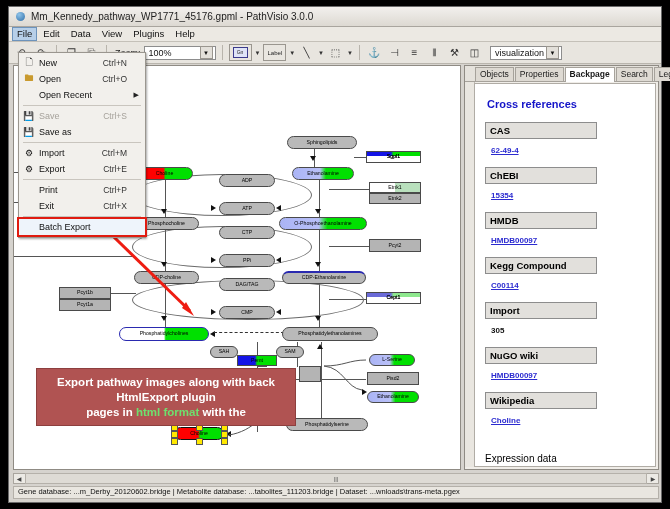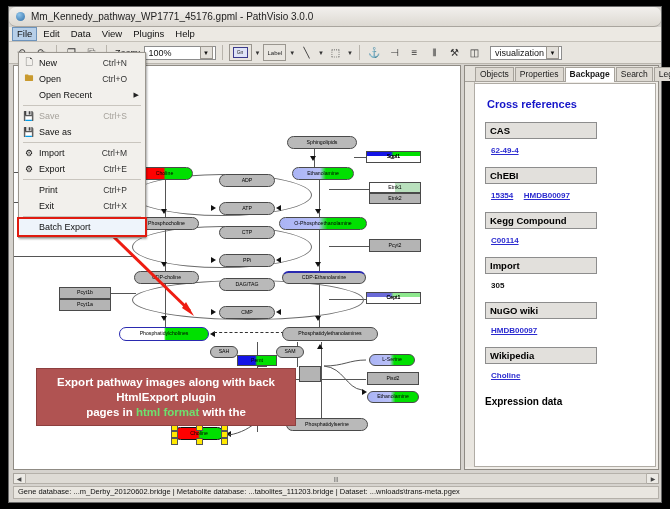--- a/index.html
+++ b/index.html
@@ -5,21 +5,21 @@
   html,body{margin:0;padding:0;background:#000;}
   body{width:670px;height:509px;overflow:hidden;
        font-family:"Liberation Sans", sans-serif;}
   #root{position:relative;width:670px;height:509px;background:#000;}
 
   
   .win{position:absolute;left:8px;top:6px;width:654px;height:497px;
        background:#d6d3ce;border:1px solid #6a6a6a;box-sizing:border-box;}
   .titlebar{position:absolute;left:0;top:0;width:100%;height:20px;
        background:linear-gradient(#f2f0ed,#ddd9d2);border-bottom:1px solid #a9a59e;
-       box-sizing:border-box;display:flex;align-items:center;border-radius:7px;}
+       box-sizing:border-box;display:flex;align-items:center;}
   .tb-ico{width:13px;height:13px;margin:0 4px 0 5px;position:relative;}
   .tb-ico:before{content:"";position:absolute;left:2px;top:2px;width:9px;height:9px;
        border-radius:50%;background:radial-gradient(circle at 35% 30%,#8fc4ea,#2f6ea8);}
   .tb-title{font-size:10px;color:#1c1c1c;white-space:nowrap;letter-spacing:0px;}
 
   
   .menubar{position:absolute;left:0;top:20px;width:100%;height:15px;
        background:#ece9e3;border-bottom:1px solid #c4c0b8;box-sizing:border-box;
        display:flex;align-items:center;padding-left:3px;}
   .menu-item{font-size:9.5px;color:#111;padding:1px 5px;margin-right:1px;line-height:12px;}
@@ -58,21 +58,21 @@
   .panelbody{position:absolute;left:9px;top:17px;right:2px;bottom:2px;background:#fff;
        border:1px solid #b0aca5;box-sizing:border-box;overflow:hidden;padding:8px 10px;}
   .panel-scroll-l{position:absolute;left:0;top:16px;width:9px;bottom:2px;background:#e9e6e0;
        border-right:1px solid #c0bcb5;}
   .xref-title{font-size:11px;font-weight:bold;color:#1414c8;margin:6px 0 12px 2px;}
   .xref-head{border:1px solid #8d8d8d;background:#e2e0dc;font-size:9.5px;font-weight:bold;
        color:#000;padding:2px 4px;width:112px;box-sizing:border-box;margin-top:2px;}
   .xref-val{font-size:8px;color:#2b2bd0;text-decoration:underline;margin:4px 0 10px 6px;
        font-weight:bold;display:inline-block;}
   .xref-val.plain{color:#111;text-decoration:none;}
-  .expr{font-size:10px;font-weight:bold;color:#000;margin-top:6px;}
+  .expr{font-size:10px;font-weight:normal;color:#000;margin-top:18px;}
 
   
   .hscroll{position:absolute;left:4px;top:466px;width:646px;height:11px;background:#eceae5;
        border:1px solid #a9a59e;box-sizing:border-box;display:flex;align-items:center;}
   .hs-arrow{width:10px;height:9px;font-size:6px;display:flex;align-items:center;justify-content:center;color:#444;}
   .hs-thumb{flex:1;height:9px;background:#dedbd5;border:1px solid #b5b1aa;margin:0 1px;
        display:flex;align-items:center;justify-content:center;font-size:6px;color:#555;}
   .statusbar{position:absolute;left:4px;top:479px;width:646px;height:13px;background:#e9e6e0;
        border:1px solid #b4b0a9;box-sizing:border-box;display:flex;align-items:flex-start;
        padding-left:4px;font-size:7.5px;color:#111;}
@@ -363,20 +363,21 @@
       </div>
       <div class="panelbody">
         <div class="xref-title">Cross references</div>
 
         <div class="xref-head">CAS</div>
         <a class="xref-val" href="#">62-49-4</a>
 
         <div class="xref-head">ChEBI</div>
         <a class="xref-val" href="#">15354</a>
 
+        <div class="xref-head">HMDB</div>
         <a class="xref-val" href="#">HMDB00097</a>
 
         <div class="xref-head">Kegg Compound</div>
         <a class="xref-val" href="#">C00114</a>
 
         <div class="xref-head">Import</div>
         <div class="xref-val plain">305</div>
 
         <div class="xref-head">NuGO wiki</div>
         <a class="xref-val" href="#">HMDB00097</a>

